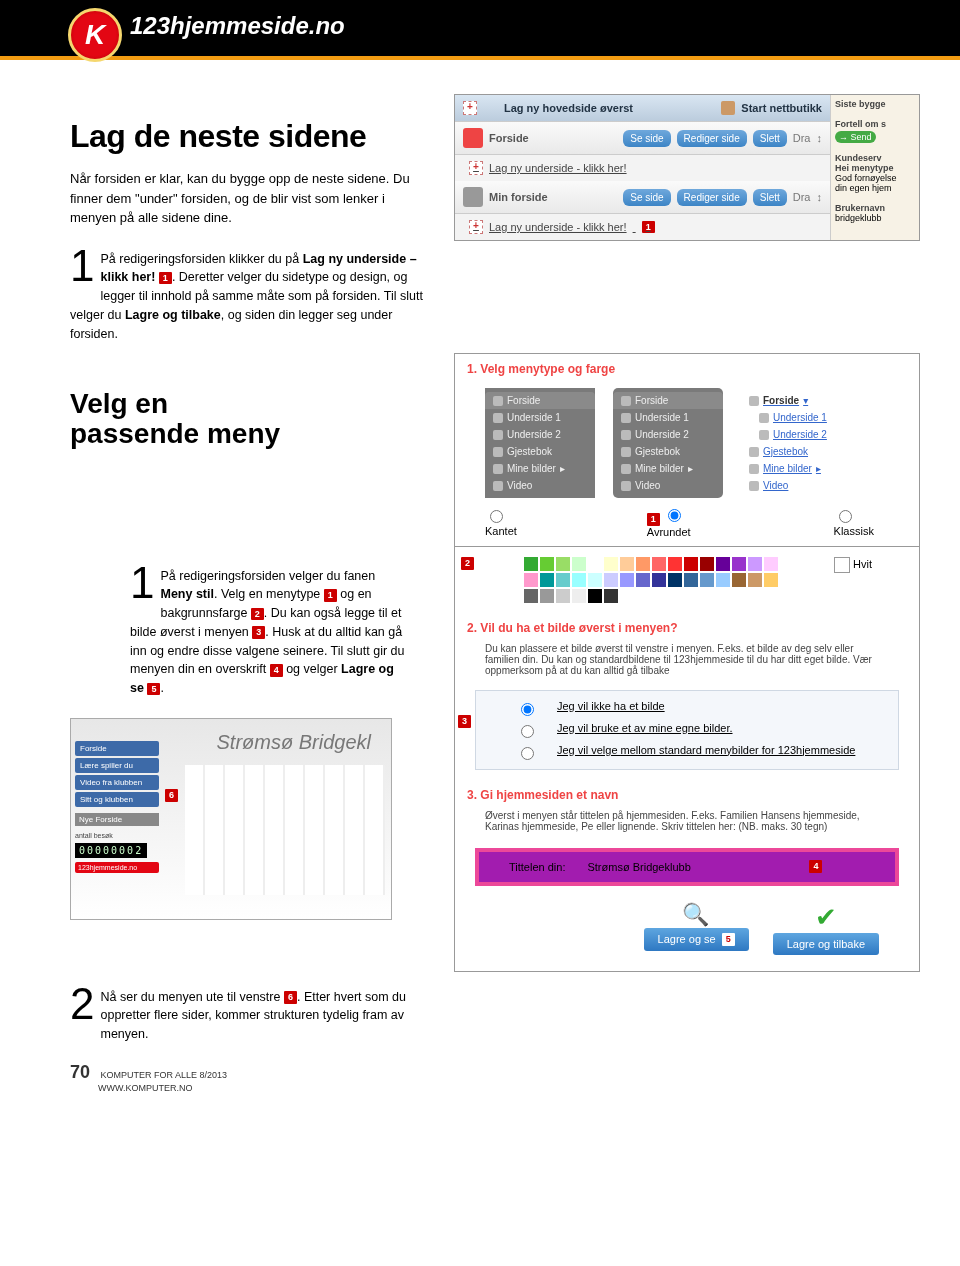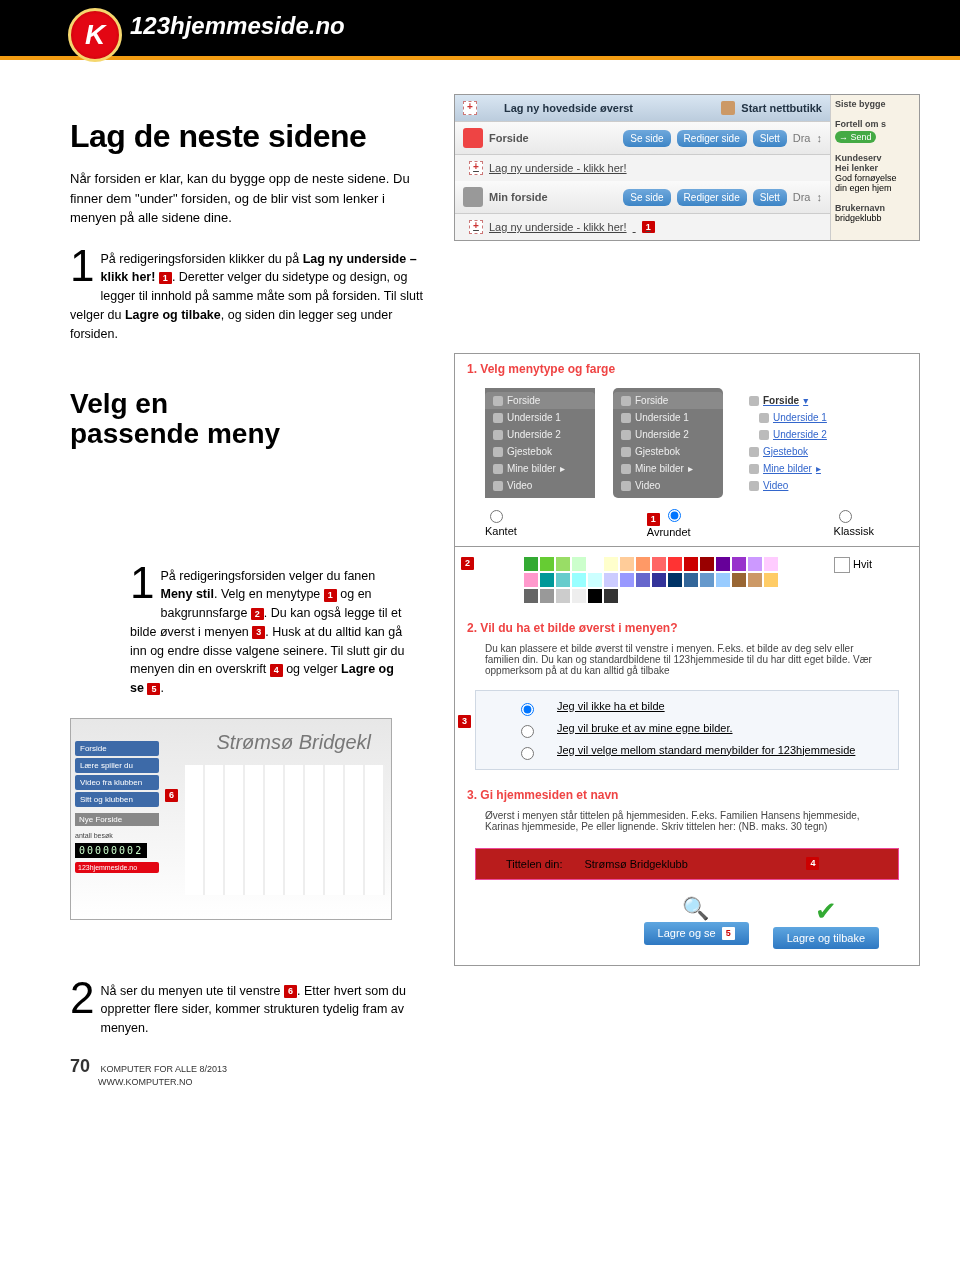--- a/index.html
+++ b/index.html
@@ -30,21 +30,21 @@
   .menu-box .mi.hdr { background:#8a8a8a; border-radius:4px 4px 0 0;}
   .menu-box.white .mi { color:#3366cc; text-decoration:underline;}
   .ico { display:inline-block; width:10px; height:10px; background:#bbb; border-radius:2px;}
   .radio-row { display:flex; gap:114px; padding:8px 30px; font-size:11px; align-items:center;}
   .radio-row input[type=radio]{ margin-right:4px;}
   .swatches { display:flex; gap:2px; flex-wrap:wrap; width:260px; padding:4px 30px;}
   .sw { width:14px; height:14px; }
   .section-title { font-weight:bold; font-size:12px; padding:8px 12px 4px; color:#ef4444;}
   .q-block { padding:4px 30px 10px; font-size:10px; color:#444;}
   .opt-row { display:flex; align-items:flex-start; gap:20px; padding:3px 40px; font-size:11px;text-decoration:underline;}
-  .title-input-row { display:flex; align-items:center; gap:20px; padding:8px 30px; font-size:11px; background:#b91c1c; border:1px solid #ec4899; margin:6px 20px;}
+  .title-input-row { display:flex; align-items:center; gap:20px; padding:8px 30px; font-size:11px; background:#a21caf; border:4px solid #ec4899; margin:6px 20px;}
   .title-input-row input { border:none; background:transparent; font-size:11px; width:200px;}
   .bottom-btns { display:flex; gap:24px; justify-content:flex-end; padding:10px 40px 16px;}
   .bottom-btn { background:linear-gradient(#5ea6e0,#2e78c2); color:#fff; padding:5px 14px; border-radius:3px; font-size:11px; display:flex; align-items:center; gap:6px;}
   .mag-icon::before { content:"🔍"; font-size:22px; display:block; text-align:center;}
   .check-icon::before { content:"✔"; color:#3a3; font-size:26px; display:block; text-align:center;}
   .preview-img { border:1px solid #aaa; width:320px; height:200px; background:linear-gradient(#e7e7e7,#fff); position:relative; margin-top:20px; font-size:8px; overflow:hidden;}
   .preview-img .pv-side { position:absolute; left:4px; top:20px; width:84px;}
   .preview-img .pv-title { position:absolute; right:20px; top:12px; font-size:20px; color:#777; font-style:italic;}
   .preview-img .pv-side .pv-btn { background:#3d6aa8; color:#fff; padding:3px 5px; margin:2px 0; border-radius:2px; font-size:8px;}
   .preview-img .counter { background:#000; color:#cfc; padding:2px 4px; font-family:monospace; font-size:10px; letter-spacing:2px; display:inline-block; margin-top:4px;}
@@ -109,21 +109,21 @@
             <span class="plus-icon">+</span>
             <span>Lag ny underside - klikk her!</span> &nbsp;<span class="marker">1</span>
           </div>
         </div>
         <div class="sidecol">
           <b>Siste bygge</b><br><br>
           <b>Fortell om s</b><br>
           <span style="background:#4a4;color:#fff;padding:1px 4px;border-radius:6px;display:inline-block;margin-top:2px;">→ <span>Send</span></span>
           <br><br>
           <b>Kundeserv</b><br>
-          <b>Hei lenker</b><br>
+          <b>Hei menytype</b><br>
           <span>God fornøyelse</span><br>
           <span>din egen hjem</span><br><br>
           <b>Brukernavn</b><br>
           <span>bridgeklubb</span>
         </div>
       </div>
     </div>
   </div>
 
   <div class="cols" style="margin-top:10px;">

